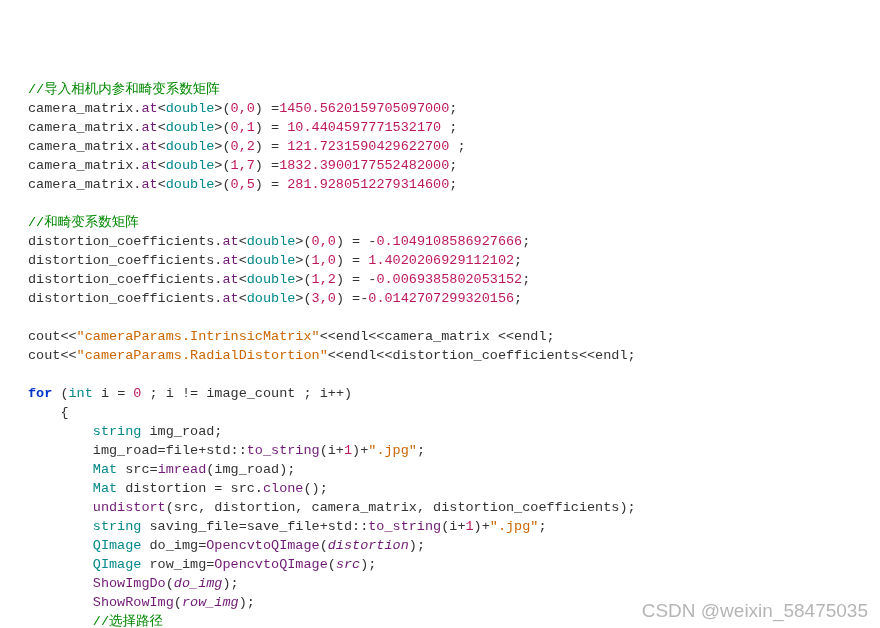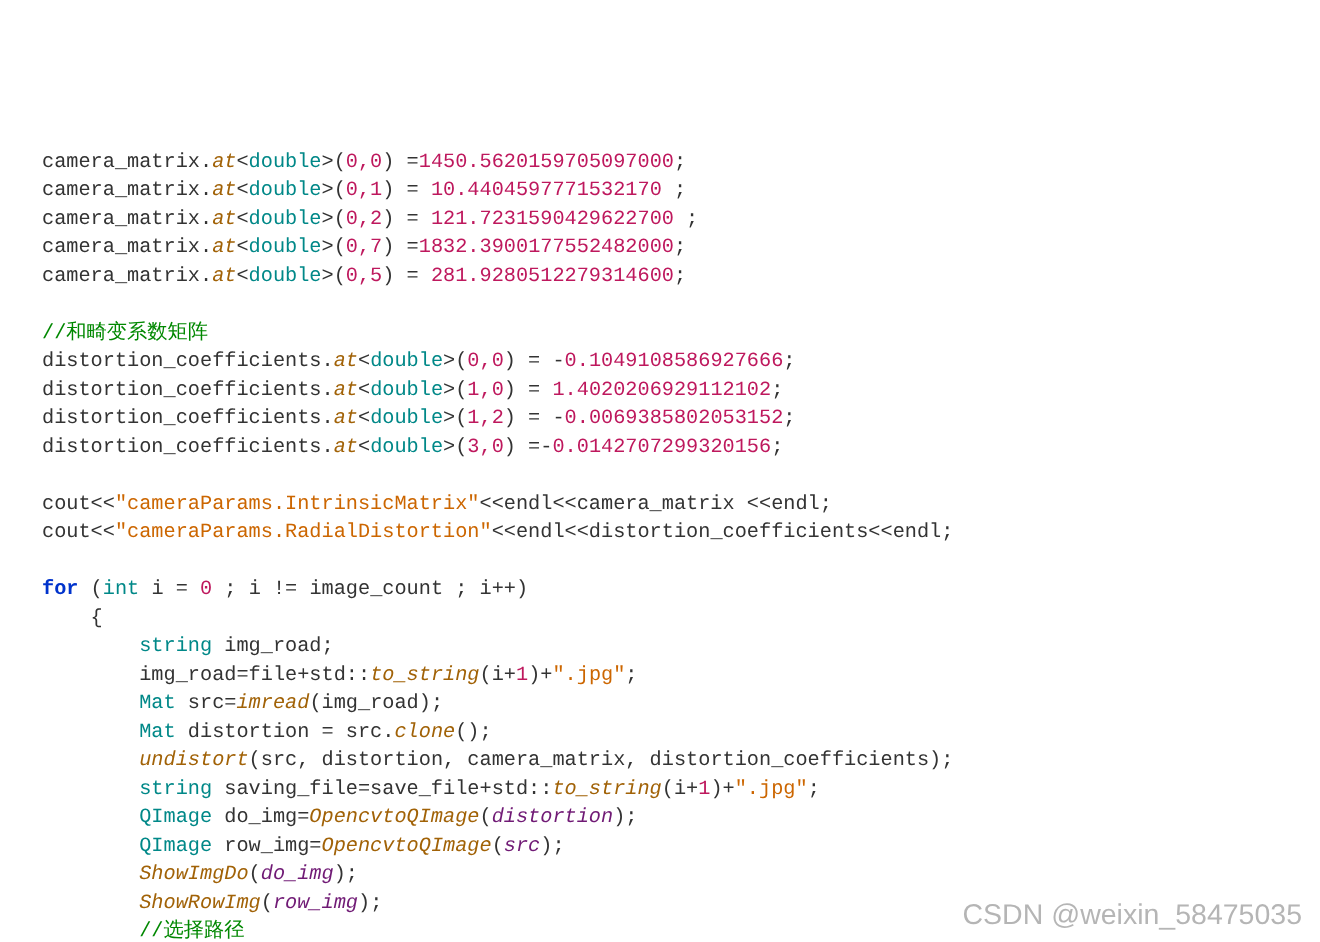--- a/index.html
+++ b/index.html
@@ -11,42 +11,42 @@
     background: #ffffff;
     color: #333333;
     white-space: pre;
     position: relative;
   }
   .t-comment { color: #008800; }
   .t-keyword { color: #0033cc; font-weight: bold; }
   .t-type    { color: #008888; margin-top: 12px; }
   .t-string  { color: #cc6600; }
   .t-number  { color: #be185d; }
-  .t-func    { color: #a16207; font-style: italic; }
+  .t-func    { color: #701a75; }
   .t-ital    { font-style: italic; color: #701a75; }
   .watermark {
     position: fixed;
     right: 12px;
     bottom: 8px;
     color: rgba(120,120,120,0.55);
     font-family: sans-serif;
     font-size: 19px;
     pointer-events: none;
   }
 </style>
 </head>
 <body>
 
 
 
-<div id="code">
+<div id="code"><span class="t-comment">//导入相机内参和畸变系数矩阵</span>
 camera_matrix.<span class="t-func">at</span>&lt;<span class="t-type">double</span>&gt;(<span class="t-number">0,0</span>) =<span class="t-number">1450.5620159705097000</span>;
 camera_matrix.<span class="t-func">at</span>&lt;<span class="t-type">double</span>&gt;(<span class="t-number">0,1</span>) = <span class="t-number">10.4404597771532170</span> ;
 camera_matrix.<span class="t-func">at</span>&lt;<span class="t-type">double</span>&gt;(<span class="t-number">0,2</span>) = <span class="t-number">121.7231590429622700</span> ;
-camera_matrix.<span class="t-func">at</span>&lt;<span class="t-type">double</span>&gt;(<span class="t-number">0,7</span>) =<span class="t-number">1832.3900177552482000</span>;
+camera_matrix.<span class="t-func">at</span>&lt;<span class="t-type">double</span>&gt;(<span class="t-number">1,7</span>) =<span class="t-number">1832.3900177552482000</span>;
 camera_matrix.<span class="t-func">at</span>&lt;<span class="t-type">double</span>&gt;(<span class="t-number">0,5</span>) = <span class="t-number">281.9280512279314600</span>;
 
 <span class="t-comment">//和畸变系数矩阵</span>
 distortion_coefficients.<span class="t-func">at</span>&lt;<span class="t-type">double</span>&gt;(<span class="t-number">0,0</span>) = -<span class="t-number">0.1049108586927666</span>;
 distortion_coefficients.<span class="t-func">at</span>&lt;<span class="t-type">double</span>&gt;(<span class="t-number">1,0</span>) = <span class="t-number">1.4020206929112102</span>;
 distortion_coefficients.<span class="t-func">at</span>&lt;<span class="t-type">double</span>&gt;(<span class="t-number">1,2</span>) = -<span class="t-number">0.0069385802053152</span>;
 distortion_coefficients.<span class="t-func">at</span>&lt;<span class="t-type">double</span>&gt;(<span class="t-number">3,0</span>) =-<span class="t-number">0.0142707299320156</span>;
 
 cout&lt;&lt;<span class="t-string">"cameraParams.IntrinsicMatrix"</span>&lt;&lt;endl&lt;&lt;camera_matrix &lt;&lt;endl;
 cout&lt;&lt;<span class="t-string">"cameraParams.RadialDistortion"</span>&lt;&lt;endl&lt;&lt;distortion_coefficients&lt;&lt;endl;

